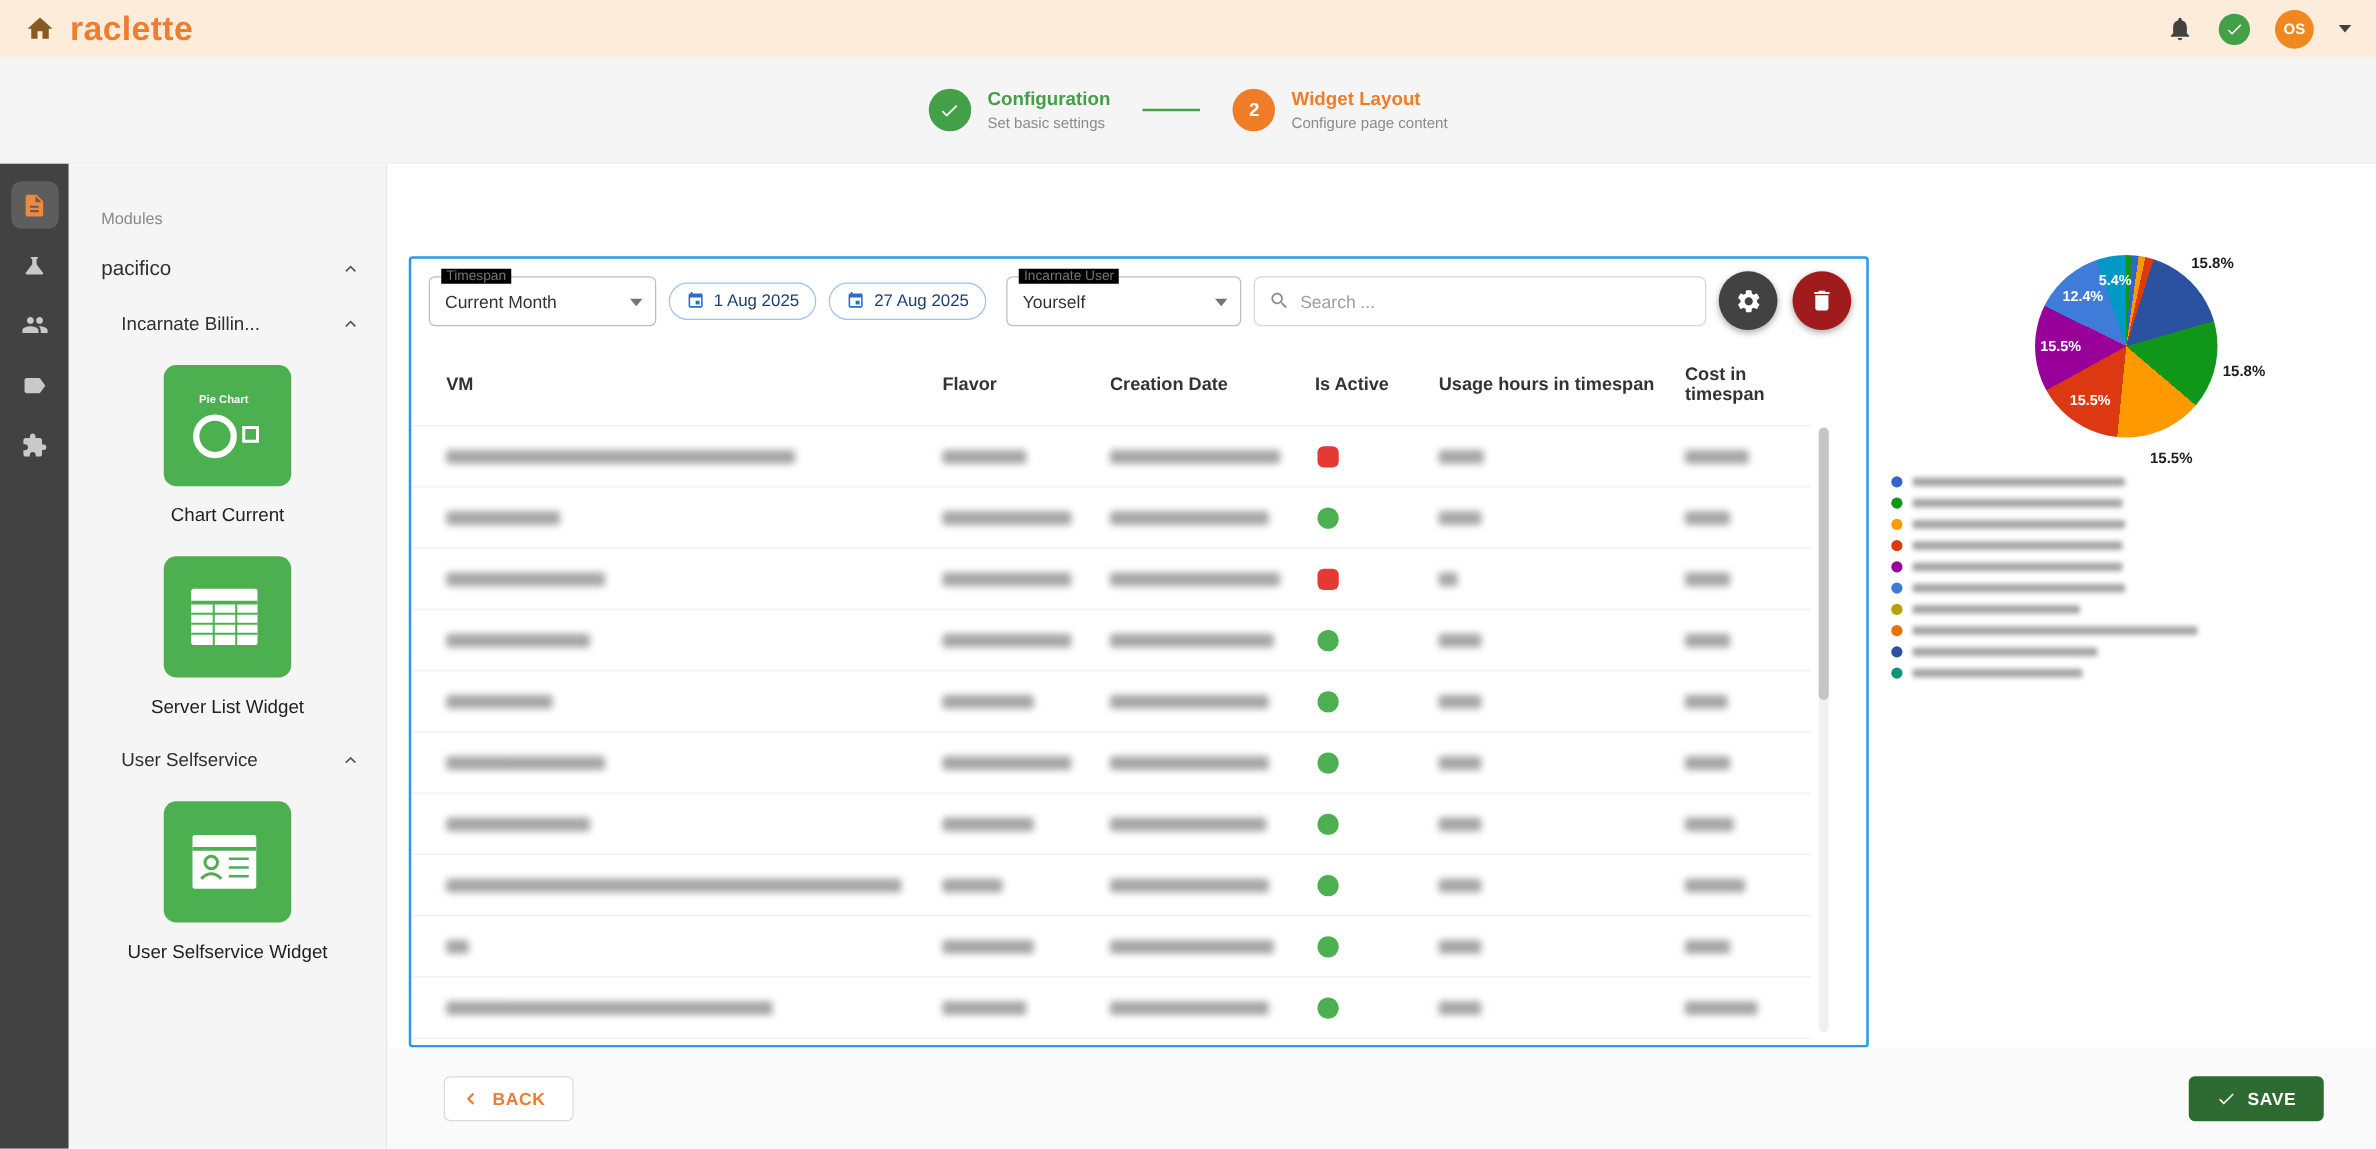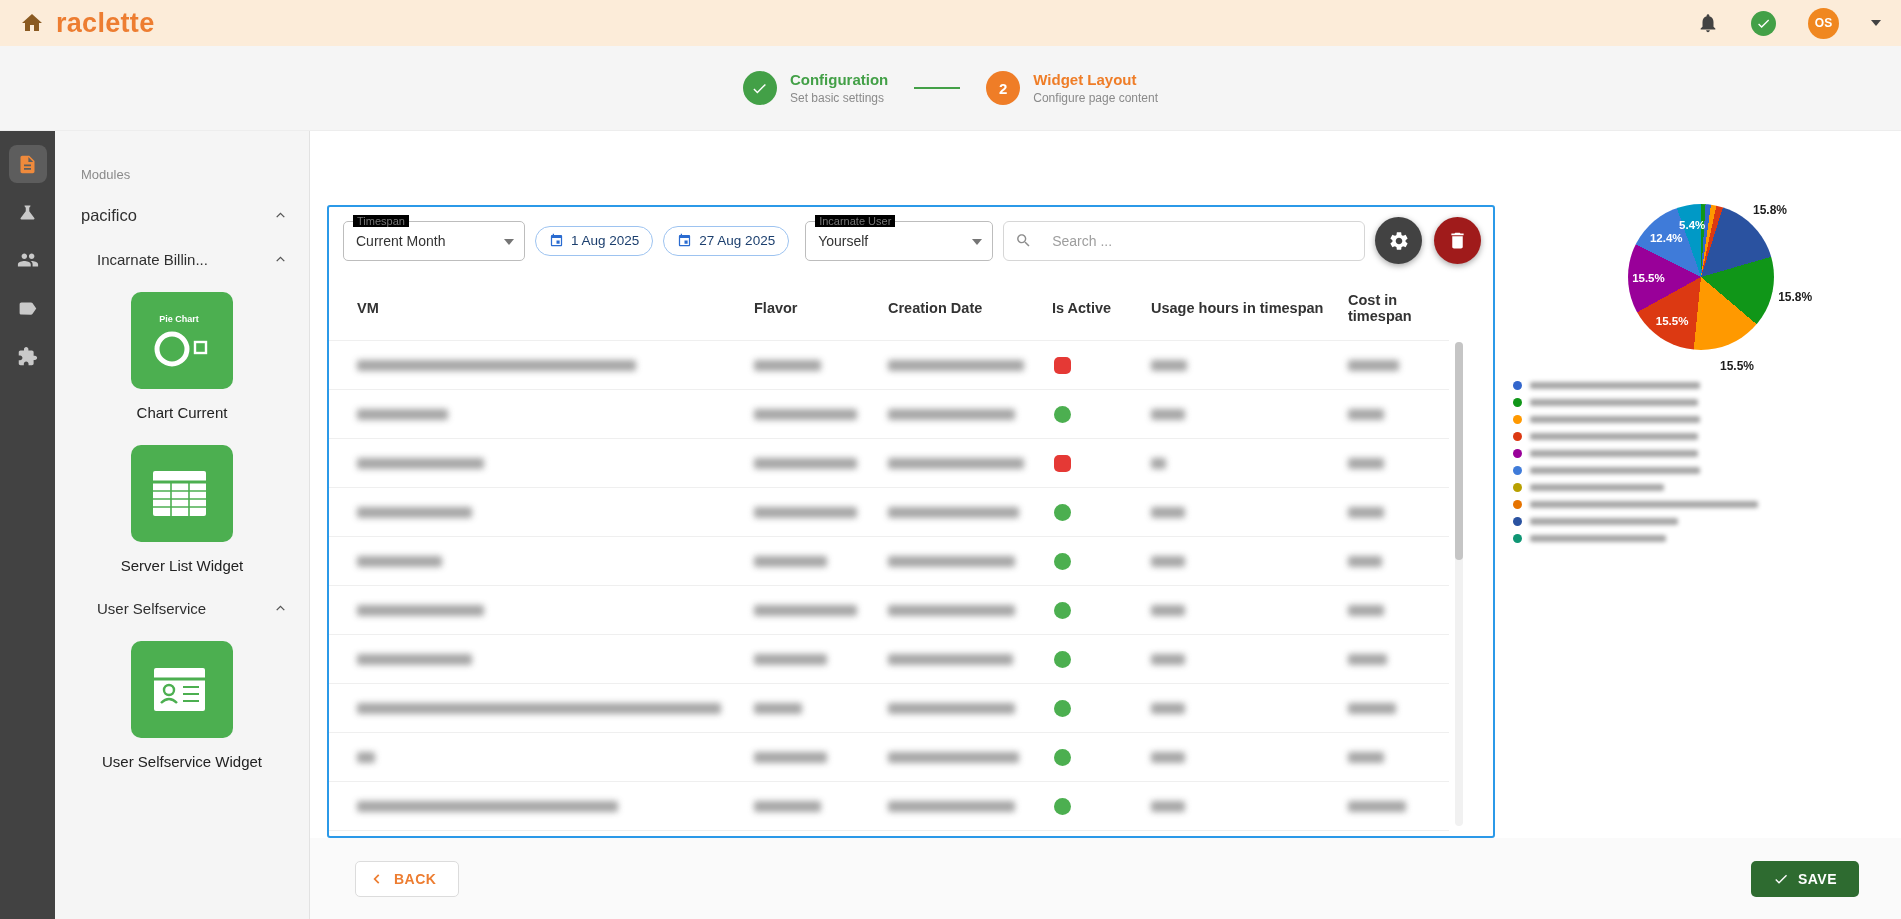--- a/index.html
+++ b/index.html
@@ -4,21 +4,21 @@
 <style>
   * { box-sizing:border-box; margin:0; padding:0; }
   html,body { width:1901px; height:919px; }
   body { font-family:"Liberation Sans", sans-serif; background:#fff; overflow:hidden; }
   .page { width:1901px; height:919px; display:flex; flex-direction:column; }
 
   
   .topbar { height:46px; background:#fcecd9; display:flex; align-items:center; padding:0 20px; gap:12px; flex:none; }
   .home-ic { color:#8a5a22; display:flex; }
   .brand { color:#ed7d31; font-size:27px; font-weight:bold; letter-spacing:.3px; cursor:pointer; }
-  .topbar-right { margin-left:auto; display:flex; align-items:center; gap:32px; }
+  .topbar-right { margin-left:auto; display:flex; align-items:center; gap:20px; }
   .bell-ic { color:#424242; display:flex; cursor:pointer; }
   .ok-circle { width:25px; height:25px; border-radius:50%; background:#43a047; display:flex; align-items:center; justify-content:center; cursor:pointer; }
   .avatar { width:31px; height:31px; border-radius:50%; background:#f0871f; color:#fff; font-size:12px; font-weight:bold; display:flex; align-items:center; justify-content:center; cursor:pointer; }
   .chev-dn { width:0; height:0; border-left:5px solid transparent; border-right:5px solid transparent; border-top:6px solid #424242; cursor:pointer; }
 
   
   .stepper-strip { height:85px; background:#f5f5f5; display:flex; align-items:center; justify-content:center; gap:26px; flex:none; border-bottom:1px solid #ededed; }
   .step { display:flex; align-items:center; gap:13px; cursor:pointer; }
   .step-circle { width:34px; height:34px; border-radius:50%; display:flex; align-items:center; justify-content:center; color:#fff; font-weight:bold; font-size:15px; flex:none; }
   .step-circle.done { background:#43a047; }
@@ -53,21 +53,21 @@
   .widget-panel { position:absolute; left:17px; top:74px; width:1168px; height:633px; background:#fff; border:2px solid #2b99e8; border-radius:3px; overflow:hidden; }
   .preview-toolbar { display:flex; align-items:center; padding:10px 12px 8px 14px; gap:10px; }
   .mat-select { position:relative; height:40px; border:1px solid #bdbdbd; border-radius:5px; display:flex; align-items:center; padding:0 30px 0 12px; background:#fff; cursor:pointer; flex:none; }
   .mat-select .float-label { position:absolute; top:-7px; left:9px; font-size:11px; color:#757575; background:#000000; padding:0 4px; }
   .sel-value { font-size:14px; color:#333; white-space:nowrap; }
   .sel-arrow { position:absolute; right:10px; top:17px; width:0; height:0; border-left:5px solid transparent; border-right:5px solid transparent; border-top:6px solid #757575; }
   .w-timespan { width:182px; }
   .w-incarnate { width:188px; margin-left:6px; }
   .date-chip { height:30px; border:1px solid #9dc3f0; border-radius:16px; display:flex; align-items:center; gap:7px; padding:0 13px; color:#1c3f6e; font-size:13.5px; background:#fff; cursor:pointer; flex:none; }
   .date-chip .cal-ic { color:#2a6bd0; display:flex; }
-  .search-box { flex:1; height:40px; border:1px solid #d6d6d6; border-radius:6px; display:flex; align-items:center; padding:0 11px; gap:20px; background:#fff; }
+  .search-box { flex:1; height:40px; border:1px solid #d6d6d6; border-radius:6px; display:flex; align-items:center; padding:0 11px; gap:8px; background:#fff; }
   .search-box .mag-ic { color:#8d8d8d; display:flex; }
   .search-box input { border:none; outline:none; font-size:14px; flex:1; color:#333; background:transparent; font-family:"Liberation Sans", sans-serif; }
   .search-box input::placeholder { color:#9e9e9e; }
   .round-btn { width:47px; height:47px; border-radius:50%; border:none; display:flex; align-items:center; justify-content:center; cursor:pointer; box-shadow:0 2px 6px rgba(0,0,0,.35); flex:none; color:#fff; }
   .gear-btn { background:#424242; }
   .trash-btn { background:#a01b1b; margin-left:2px; }
 
   
   .table-wrap { position:absolute; top:65px; bottom:0; left:0; right:44px; overflow:hidden; }
   .t-head, .t-row { display:grid; grid-template-columns:397px 134px 164px 99px 197px 1fr; align-items:center; padding-left:28px; }

